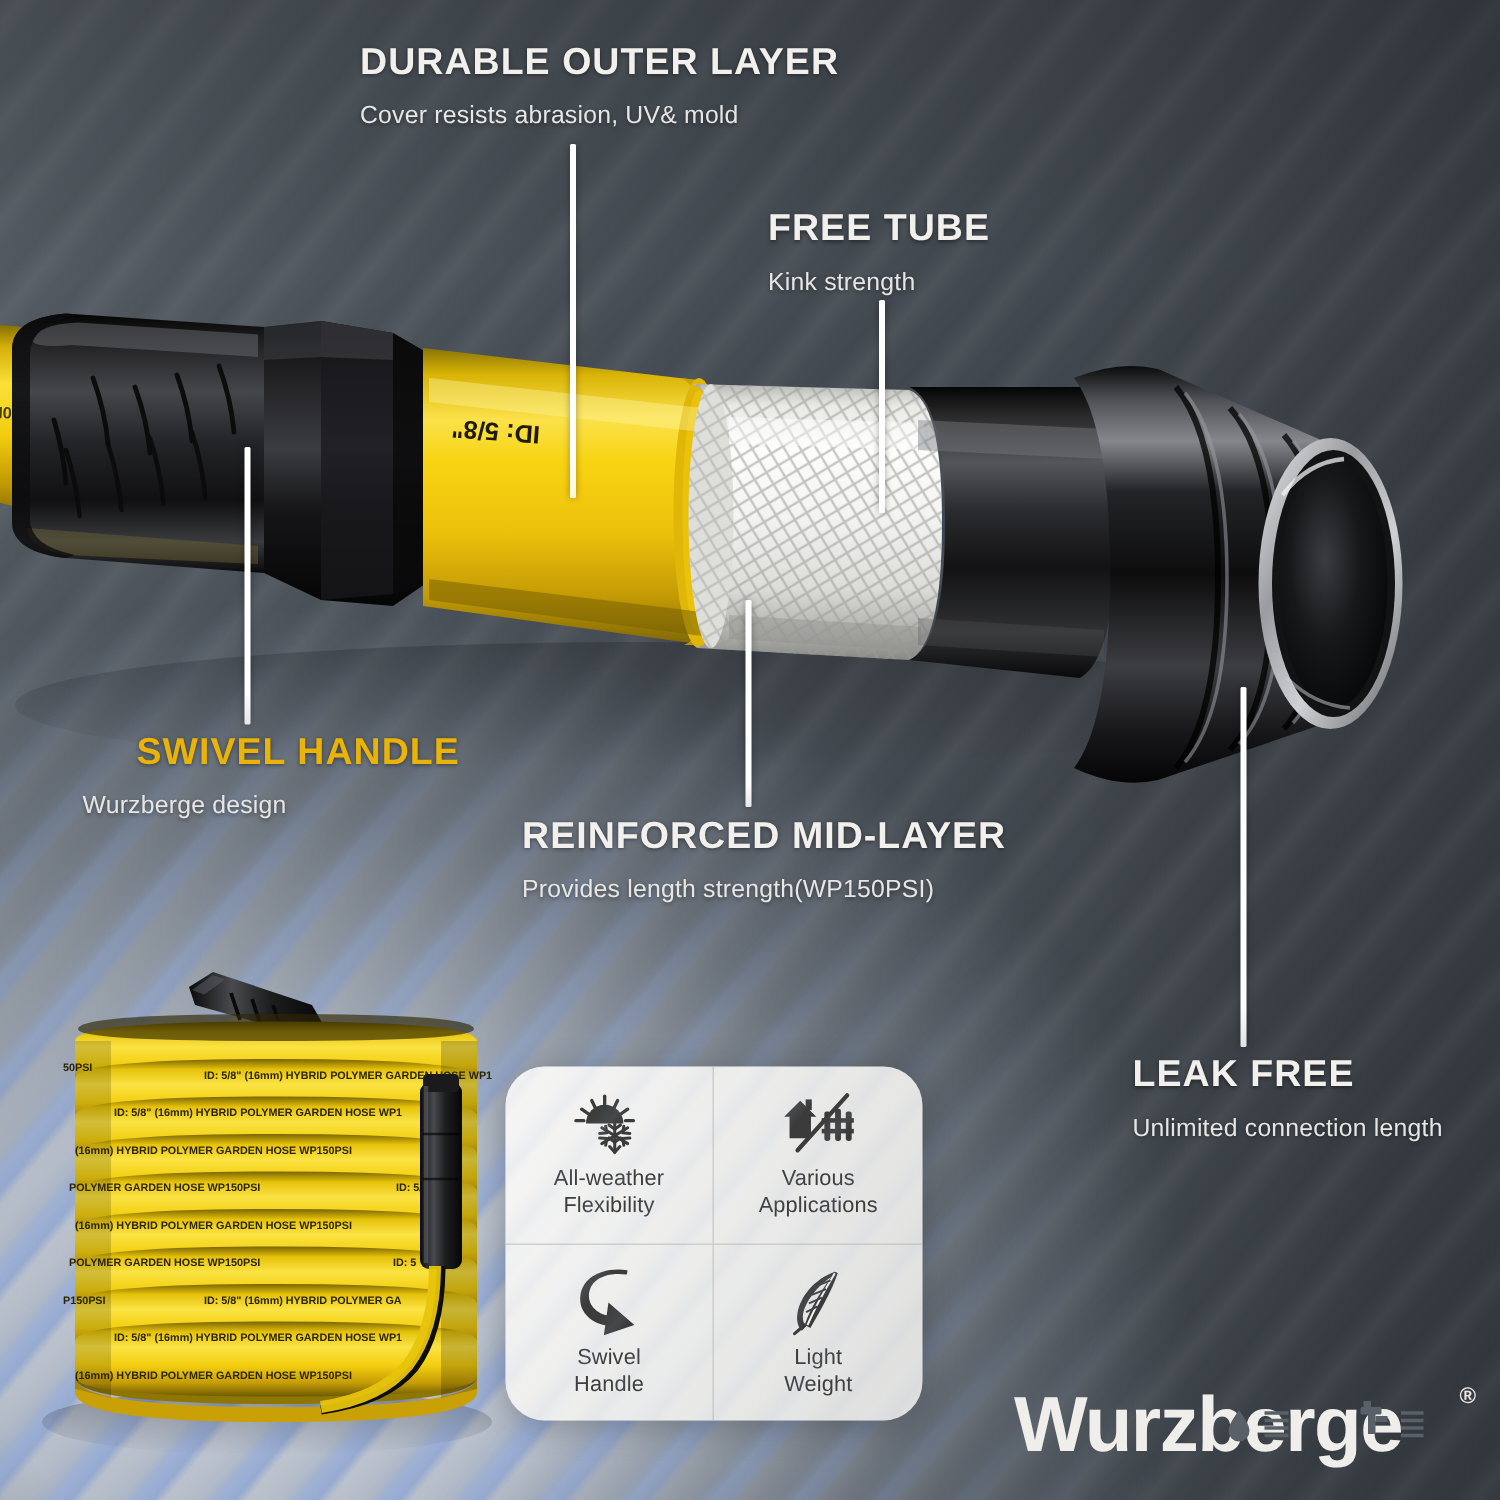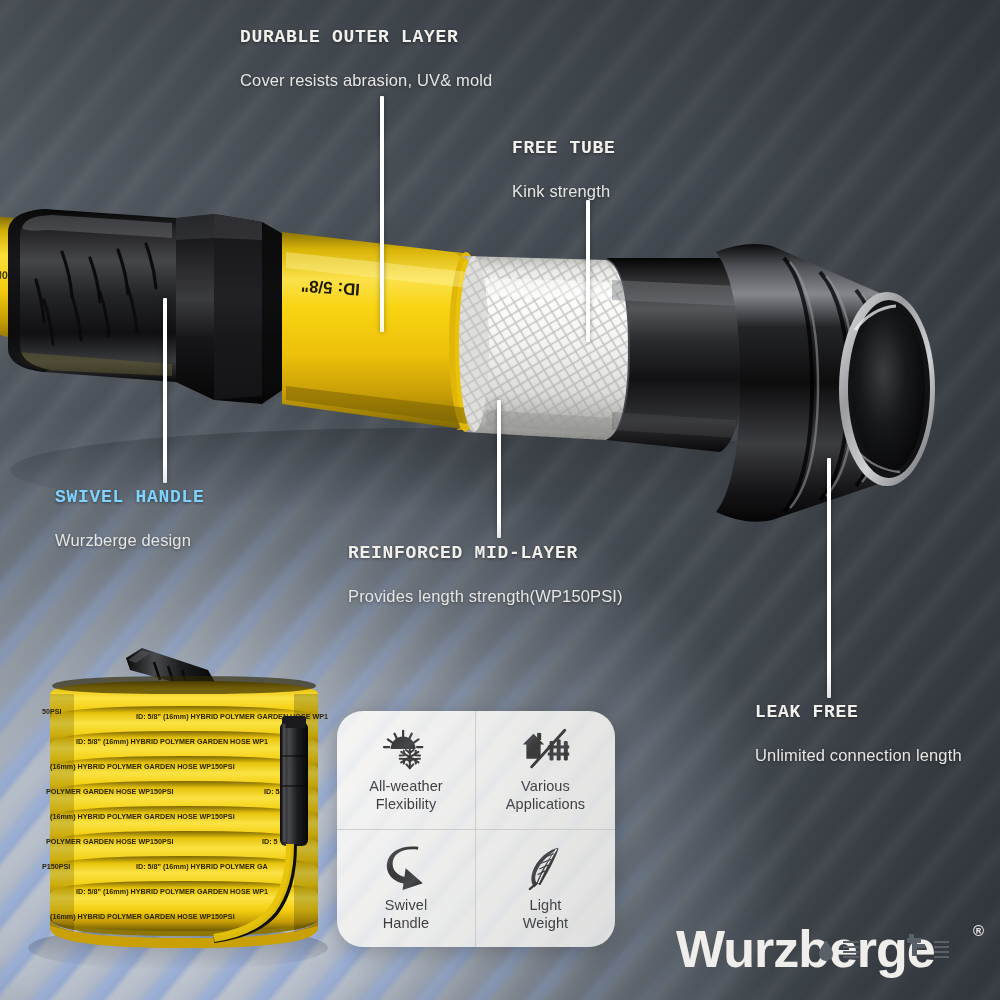--- a/index.html
+++ b/index.html
@@ -54,37 +54,36 @@
     background:
       linear-gradient(180deg, rgba(30,34,39,0.30) 0%, rgba(30,34,39,0.0) 18%),
       linear-gradient(90deg, rgba(30,34,39,0.0) 72%, rgba(30,34,39,0.22) 100%);
   }
   .hero-svg { position: absolute; left: 0; top: 0; }
 
   
   .callout { position: absolute; }
   .callout .ttl {
     font-weight: 700;
-    font-size: 18px;
+    font-size: 25px;
     letter-spacing: 0.7px;
     color: #f2f0ec;
     white-space: nowrap;
     text-shadow: 0 1px 3px rgba(0,0,0,0.45);
-    font-family: Liberation Mono, monospace;
   }
   .callout .sub {
-    margin-top: 24px;
+    margin-top: 12px;
     font-size: 16.5px;
     font-weight: 400;
     letter-spacing: 0.15px;
     color: #e6e6e4;
     white-space: nowrap;
     text-shadow: 0 1px 3px rgba(0,0,0,0.40);
   }
-  .callout.dark .ttl { color: #7dd3fc; }
+  .callout.dark .ttl { color: #eab308; margin-left: 36px; }
   .leader {
     position: absolute;
     width: 4px;
     background: linear-gradient(180deg, #ffffff 0%, #ffffff 88%, rgba(255,255,255,0.85) 100%);
     box-shadow: 0 0 5px rgba(0,0,0,0.35);
     border-radius: 1px;
   }
 
   
   .feat-panel {

